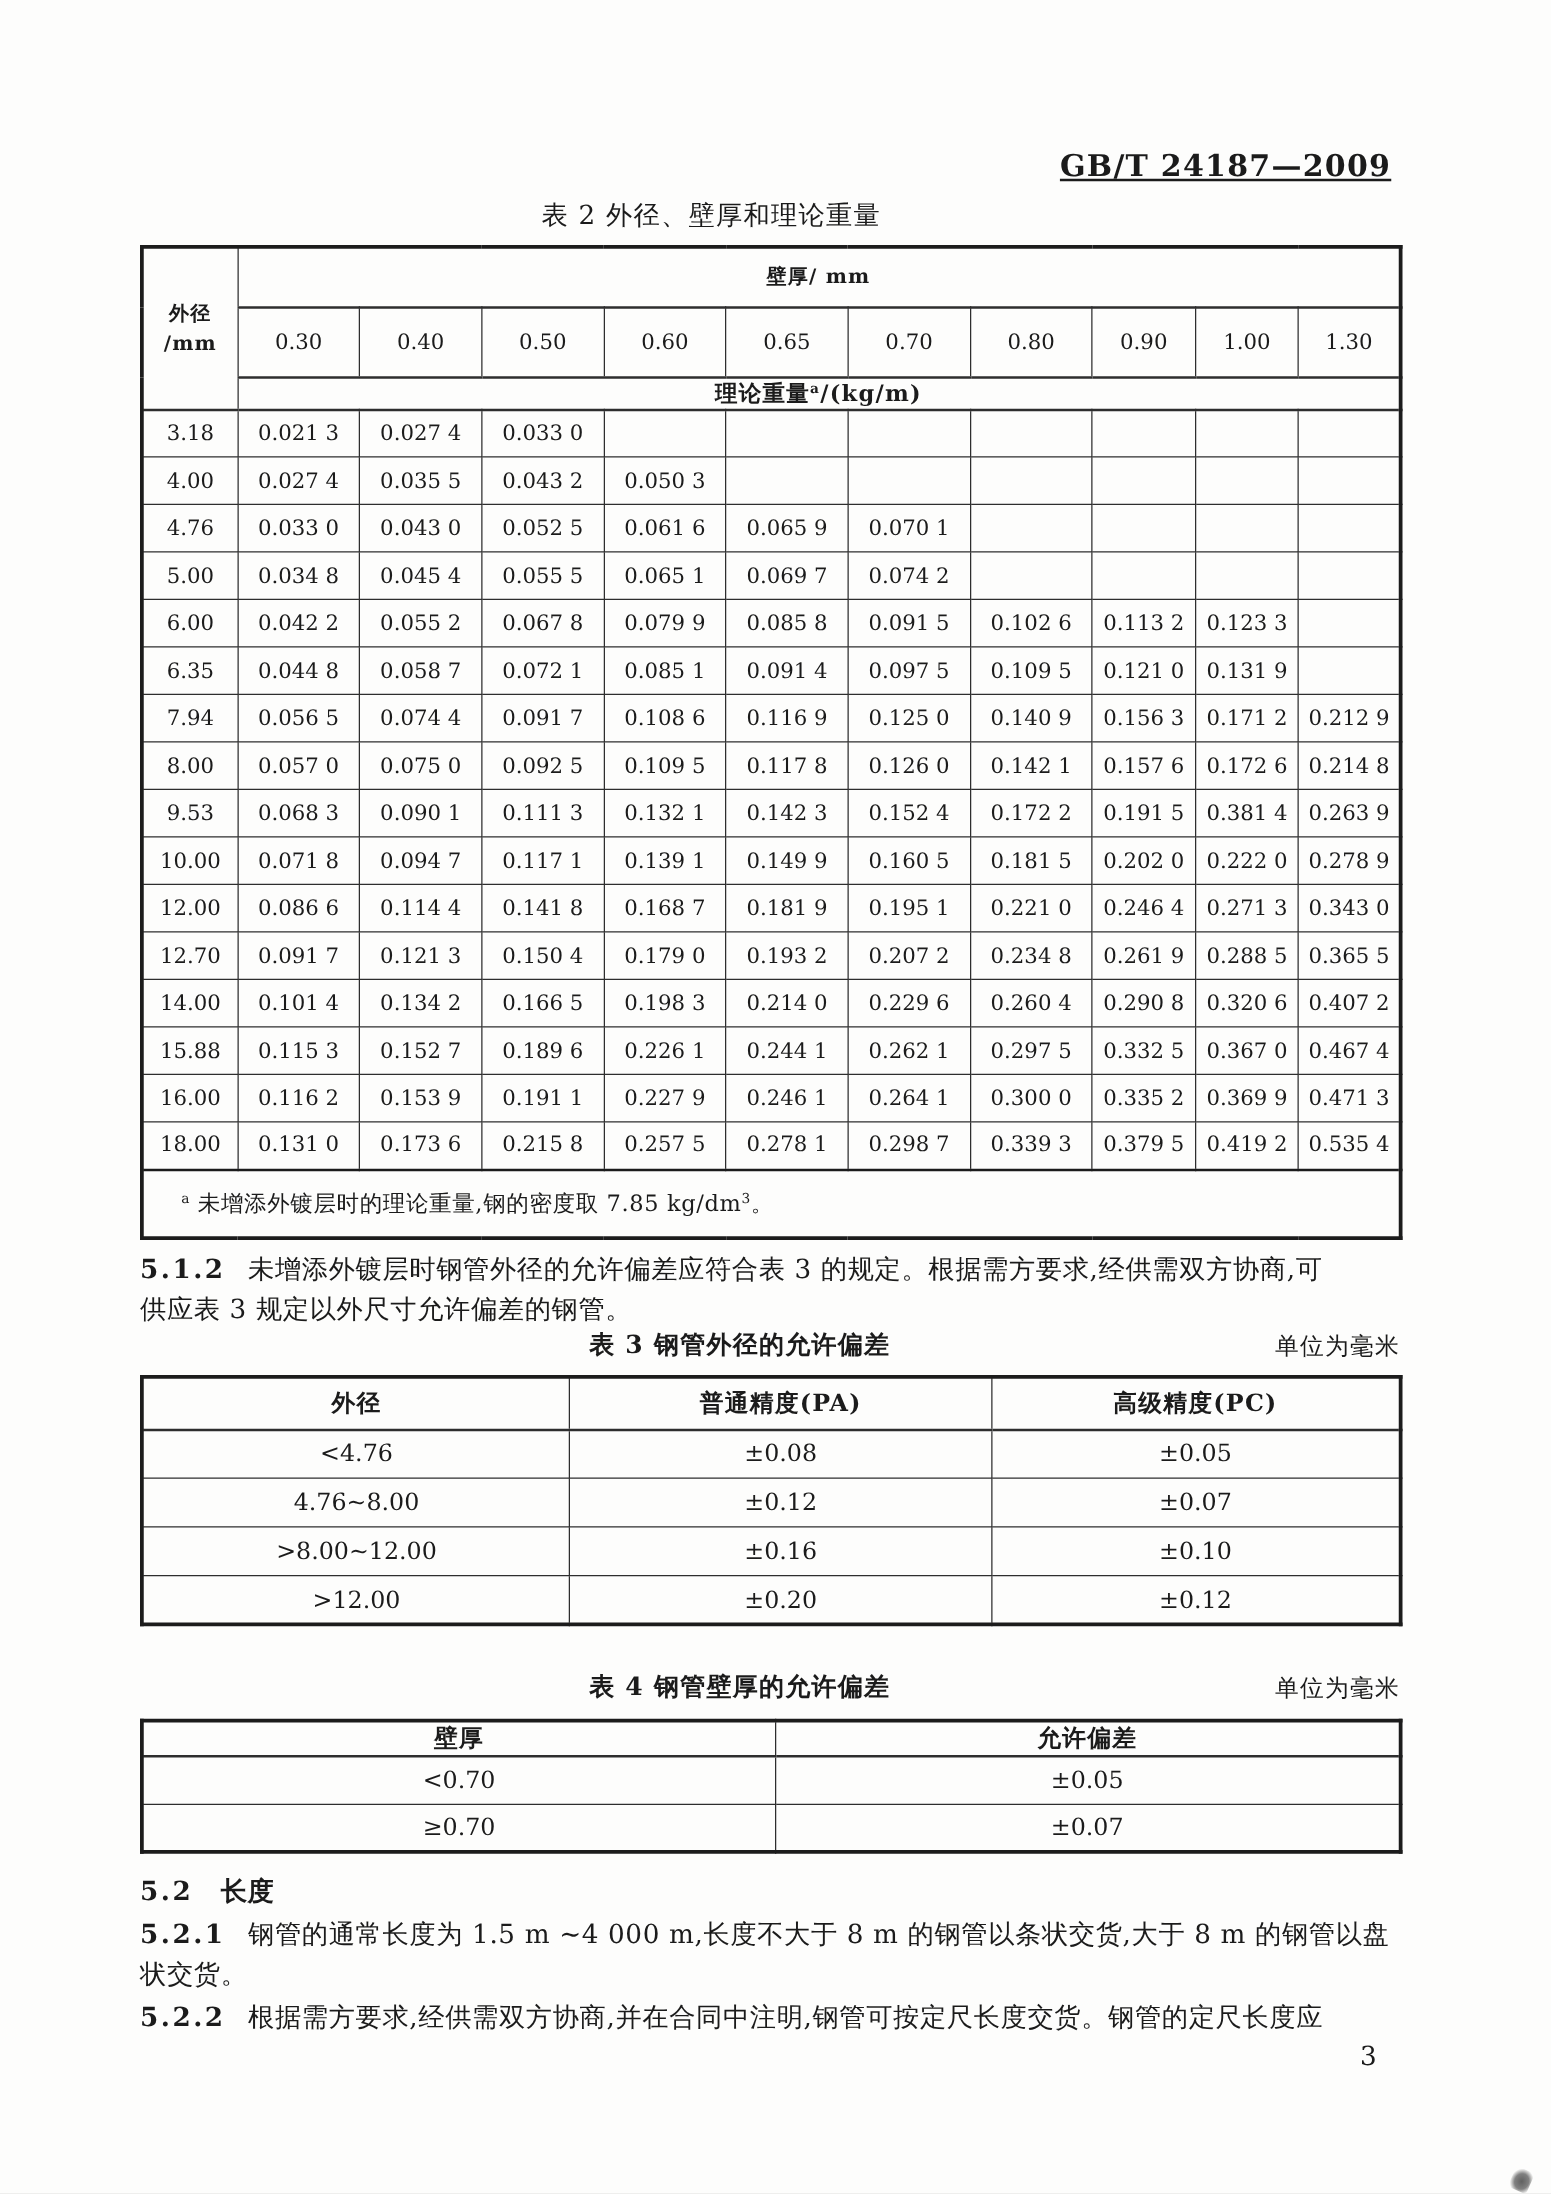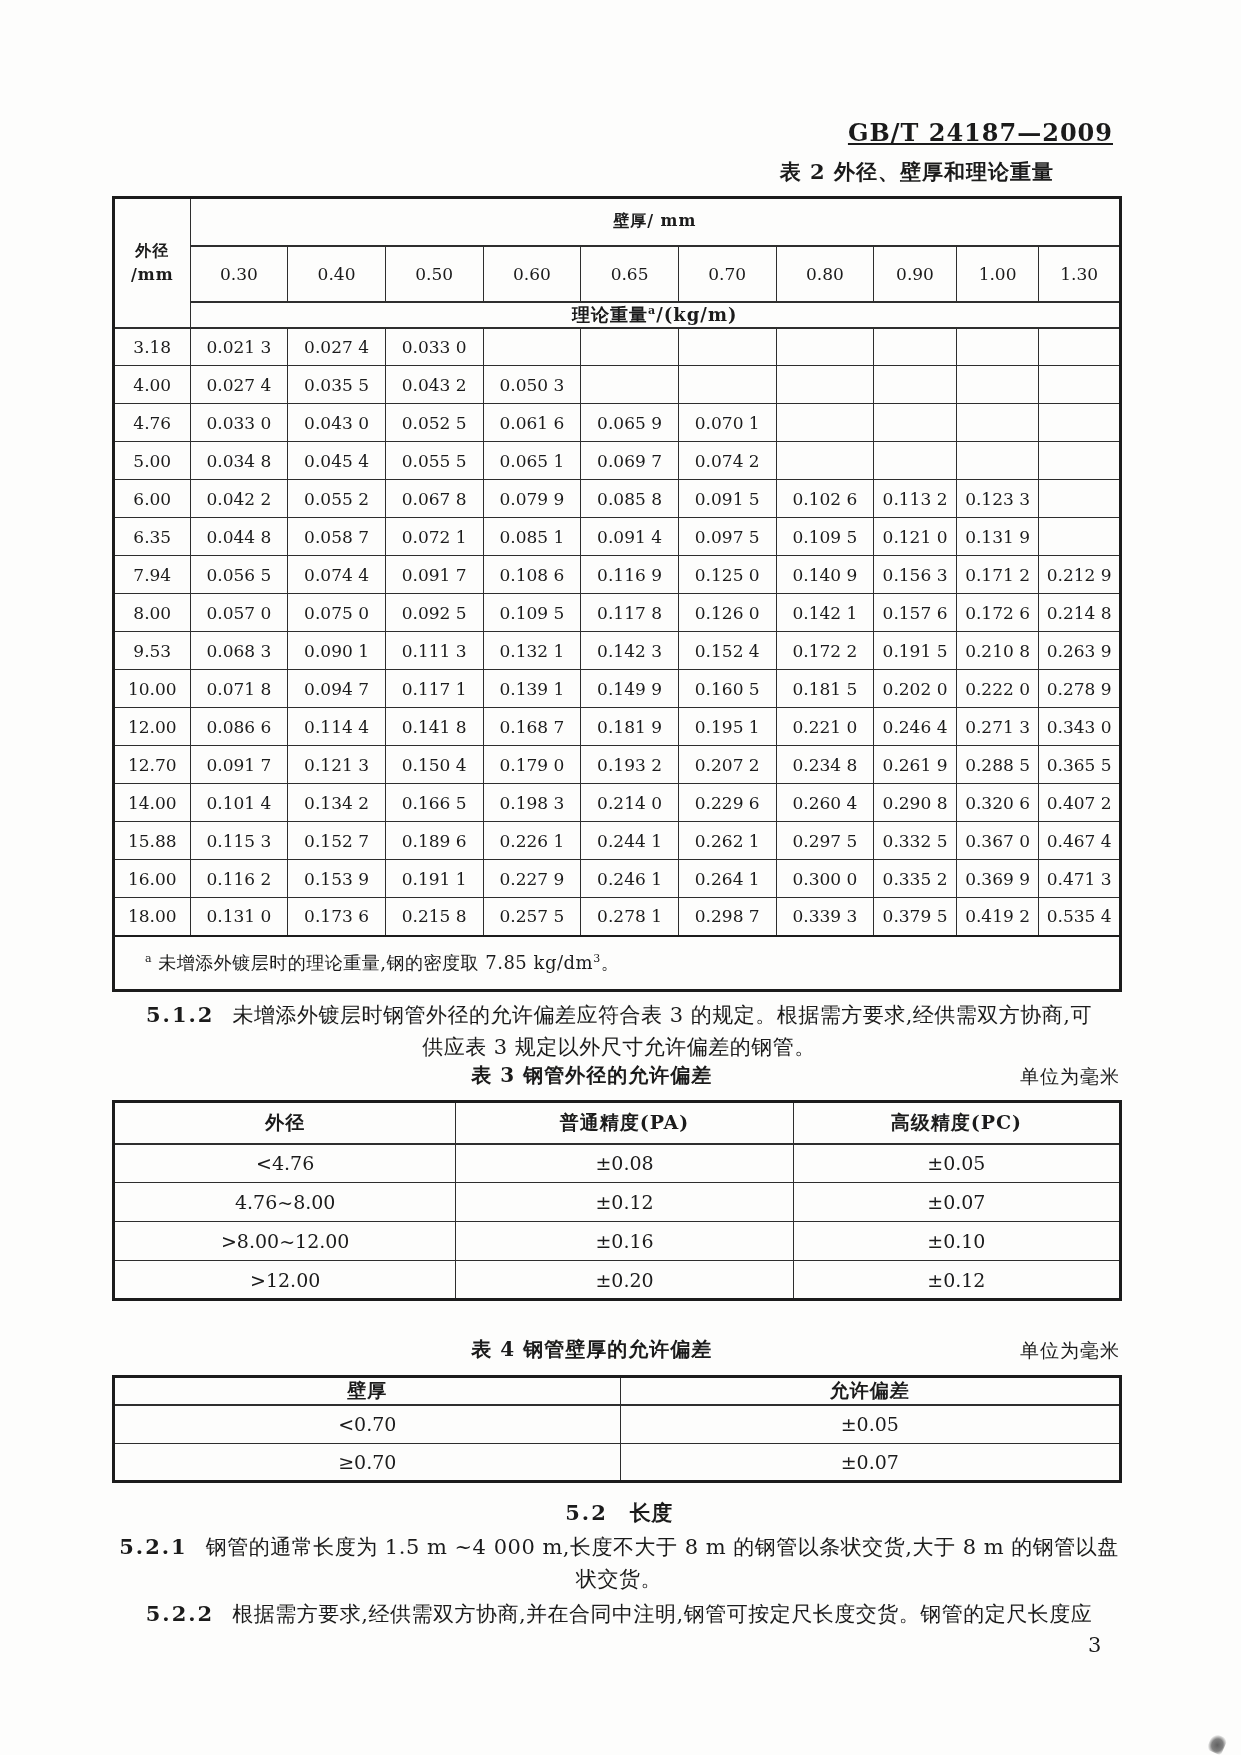--- a/index.html
+++ b/index.html
@@ -9,22 +9,22 @@
     font-family:"DejaVu Serif","Liberation Serif",serif;
   }
   
   .std-code{
     position:absolute;top:118px;right:128px;
     font-size:24px;font-weight:bold;letter-spacing:1px;
     font-family:"DejaVu Serif","Liberation Serif",serif;
     text-decoration:underline;
   }
   
-  .t2-title{position:absolute;left:100px;top:158px;width:1010px;text-align:right;
-    font-size:21px;font-weight:bold;letter-spacing:1px;}
+  .t2-title{position:absolute;left:120px;top:158px;width:1010px;text-align:center;
+    font-size:21px;font-weight:normal;letter-spacing:1px;}
   .t2-title span{position:relative;left:-56px;}
   .caption{position:absolute;left:112px;width:1010px;height:32px;
     font-size:20px;font-weight:bold;letter-spacing:1px;}
   .caption .cap-title{position:absolute;left:47.5%;transform:translateX(-50%);white-space:nowrap;top:0;}
   .caption .cap-unit{position:absolute;right:2px;top:2px;font-weight:normal;font-size:19px;letter-spacing:1px;}
   .cap3{top:1062px;}
   .cap4{top:1336px;}
   
   table{border-collapse:collapse;table-layout:fixed;}
   .t2{position:absolute;left:112px;top:196px;width:1010px;font-size:17px;
@@ -47,21 +47,21 @@
   .t3{top:1100px;}
   .t4{top:1375px;}
   .t3 th,.t3 td,.t4 th,.t4 td{border:1px solid #2e2e2e;text-align:center;padding:0;}
   .t3 thead tr{height:42px;}
   .t3 tbody tr{height:39px;}
   .t4 thead tr{height:23px;}
   .t4 tbody tr{height:38px;}
   .t3 th,.t4 th{font-weight:bold;letter-spacing:1px;border-bottom-width:2px;}
   
   .para{position:absolute;left:112px;width:1014px;font-size:21px;line-height:32px;
-    letter-spacing:0.5px;margin:0;text-align:center;}
+    letter-spacing:0.5px;margin:0;}
   .para .num{font-weight:bold;margin-right:18px;letter-spacing:2px;}
   .p512{top:999px;}
   .p513{top:1302px;}
   .p52{top:1497px;font-weight:bold;}
   .p52 .num{margin-right:22px;}
   .p521{top:1531px;}
   .p522{top:1598px;}
   .pageno{position:absolute;left:1088px;top:1633px;font-size:21px;}
   .smudge{position:absolute;left:1209px;top:1735px;width:16px;height:18px;
     background:radial-gradient(ellipse at 55% 55%, #454545 0%, #6b6b6b 45%, rgba(120,120,120,0) 75%);
@@ -224,21 +224,21 @@
         <tr>
           <td>9.53</td>
           <td>0.068 3</td>
           <td>0.090 1</td>
           <td>0.111 3</td>
           <td>0.132 1</td>
           <td>0.142 3</td>
           <td>0.152 4</td>
           <td>0.172 2</td>
           <td>0.191 5</td>
-          <td>0.210 8</td>
+          <td>0.381 4</td>
           <td>0.263 9</td>
         </tr>
         <tr>
           <td>10.00</td>
           <td>0.071 8</td>
           <td>0.094 7</td>
           <td>0.117 1</td>
           <td>0.139 1</td>
           <td>0.149 9</td>
           <td>0.160 5</td>

